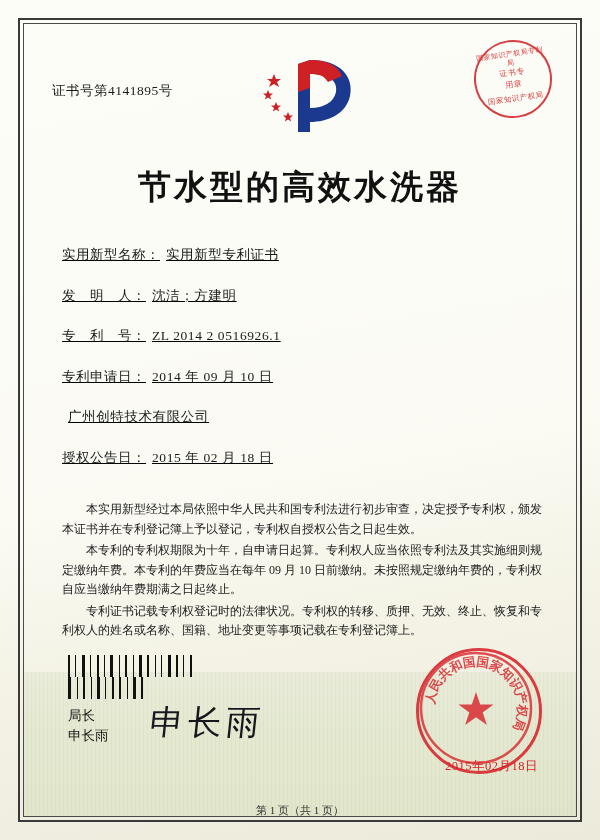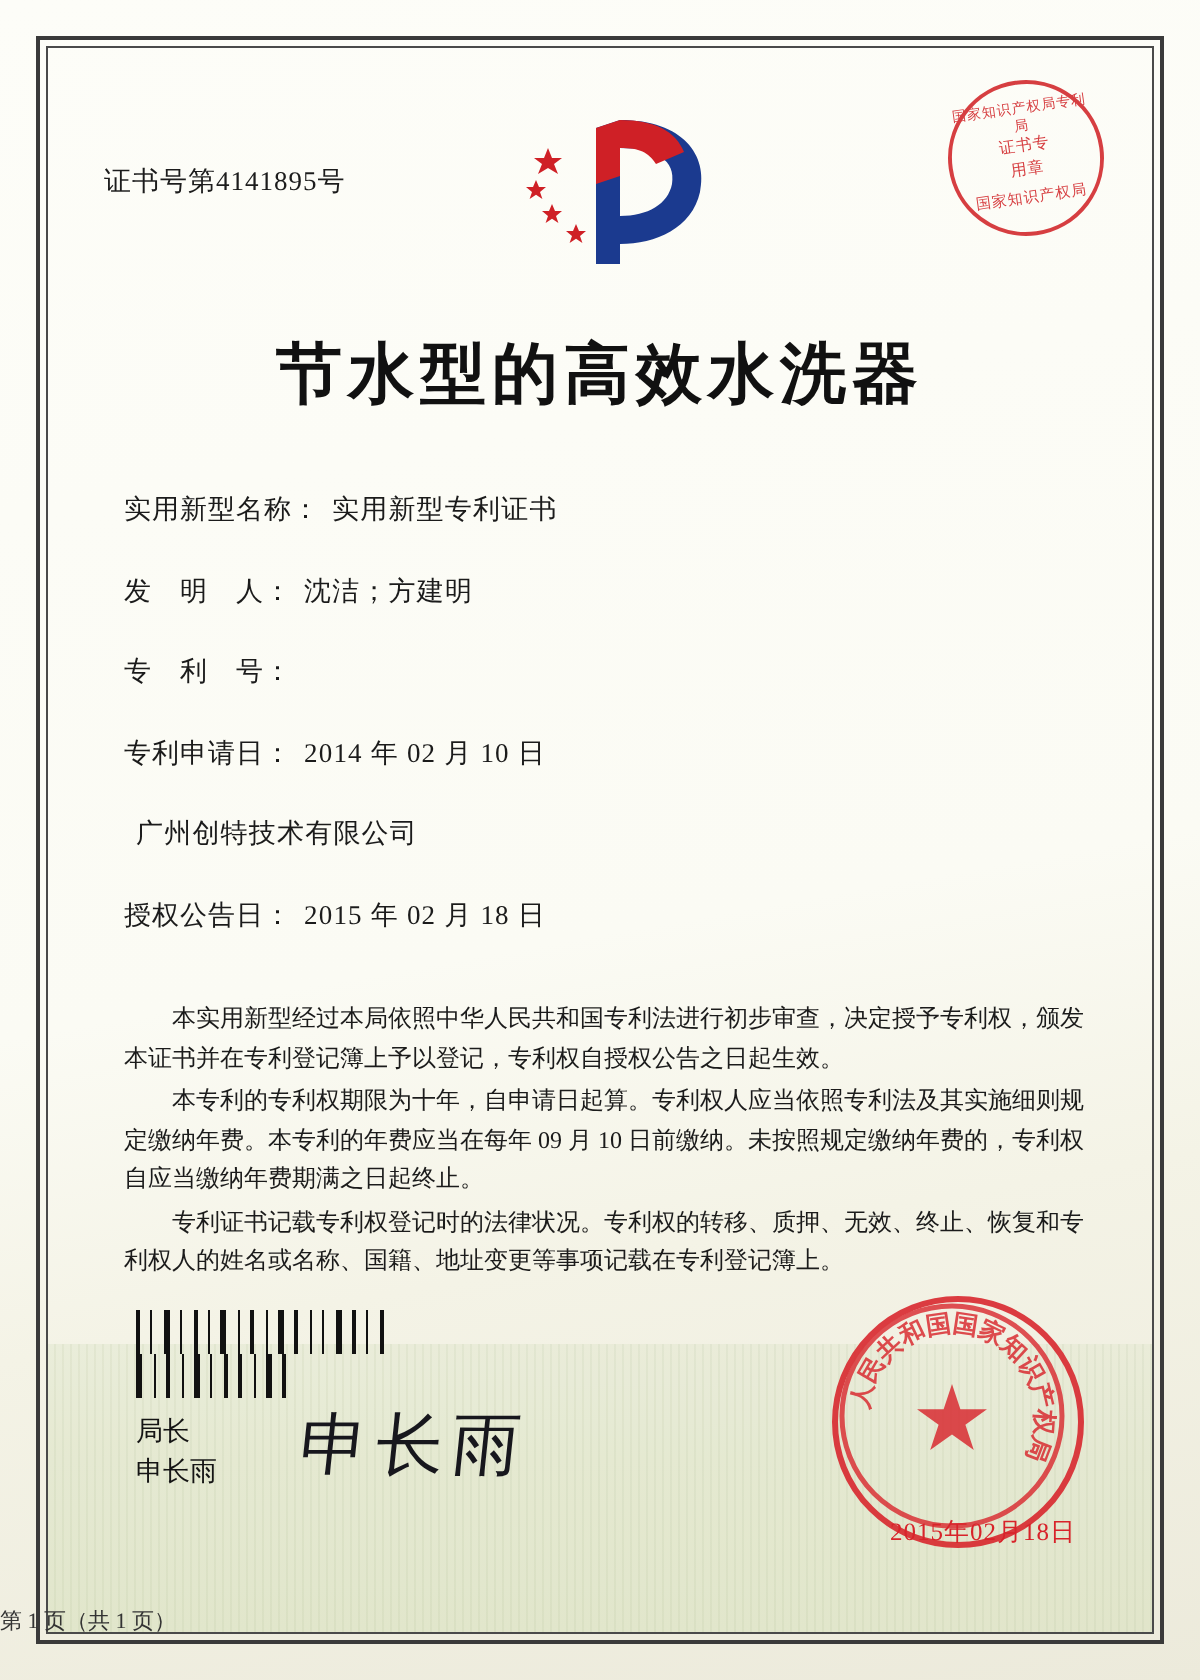--- a/index.html
+++ b/index.html
@@ -104,20 +104,21 @@
     color: #111;
     font-family: "DejaVu Serif", serif;
   }
 
   
   .fields {
     position: absolute;
     left: 62px;
     top: 246px;
     right: 54px;
+    text-decoration: underline;
   }
   .field {
     display: flex;
     align-items: baseline;
     margin-bottom: 22.5px;
     font-size: 13.5px;
     color: #1b1b1b;
   }
   .field .lbl {
     white-space: nowrap;
@@ -197,21 +198,21 @@
     top: 758px;
     font-size: 12.5px;
     color: #d8232a;
     letter-spacing: .5px;
   }
 
   .page-foot {
     position: absolute;
     left: 0; right: 0;
     bottom: 22px;
-    text-align: left;
+    text-align: center;
     font-size: 11px;
     color: #333;
   }
 </style>
 </head>
 <body>
 
 <div class="page">
 
   <div class="frame-outer"></div>
@@ -248,24 +249,25 @@
     <div class="field">
       <span class="lbl">实用新型名称：</span>
       <span class="val">实用新型专利证书</span>
     </div>
     <div class="field">
       <span class="lbl">发　明　人：</span>
       <span class="val">沈洁；方建明</span>
     </div>
     <div class="field">
       <span class="lbl">专　利　号：</span>
+      <span class="val">ZL 2014 2 0516926.1</span>
     </div>
     <div class="field">
       <span class="lbl">专利申请日：</span>
-      <span class="val">2014 年 02 月 10 日</span>
+      <span class="val">2014 年 09 月 10 日</span>
     </div>
     <div class="field">
       <span class="val">广州创特技术有限公司</span>
     </div>
     <div class="field">
       <span class="lbl">授权公告日：</span>
       <span class="val">2015 年 02 月 18 日</span>
     </div>
   </div>
 

